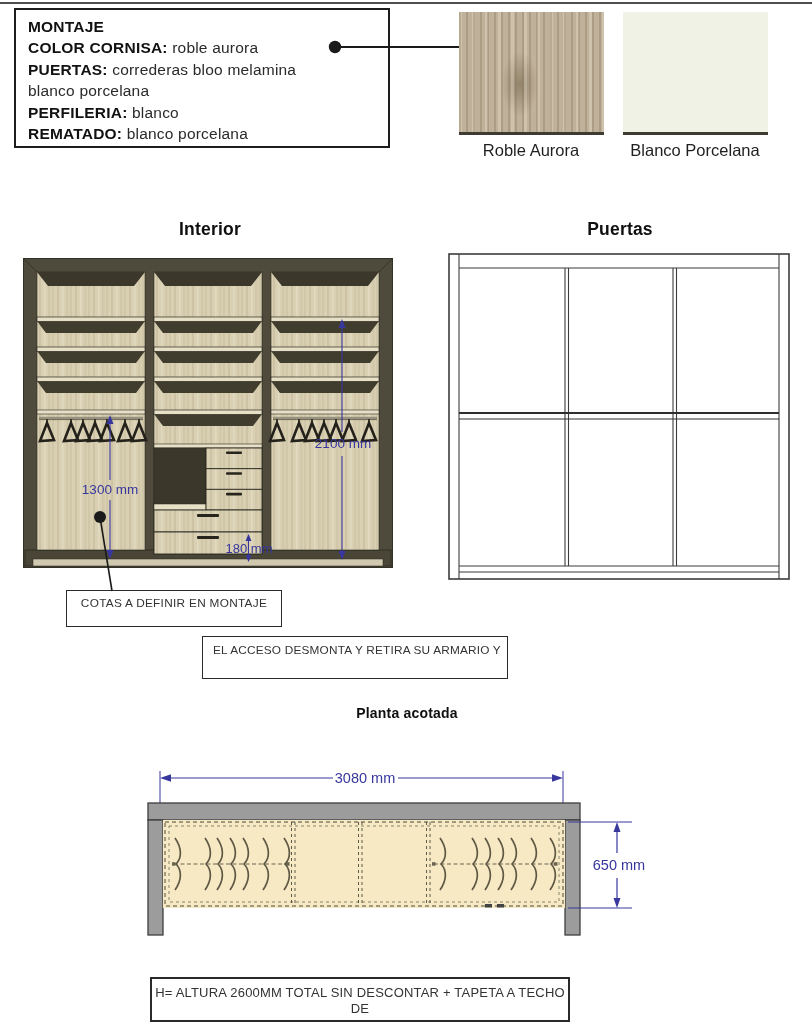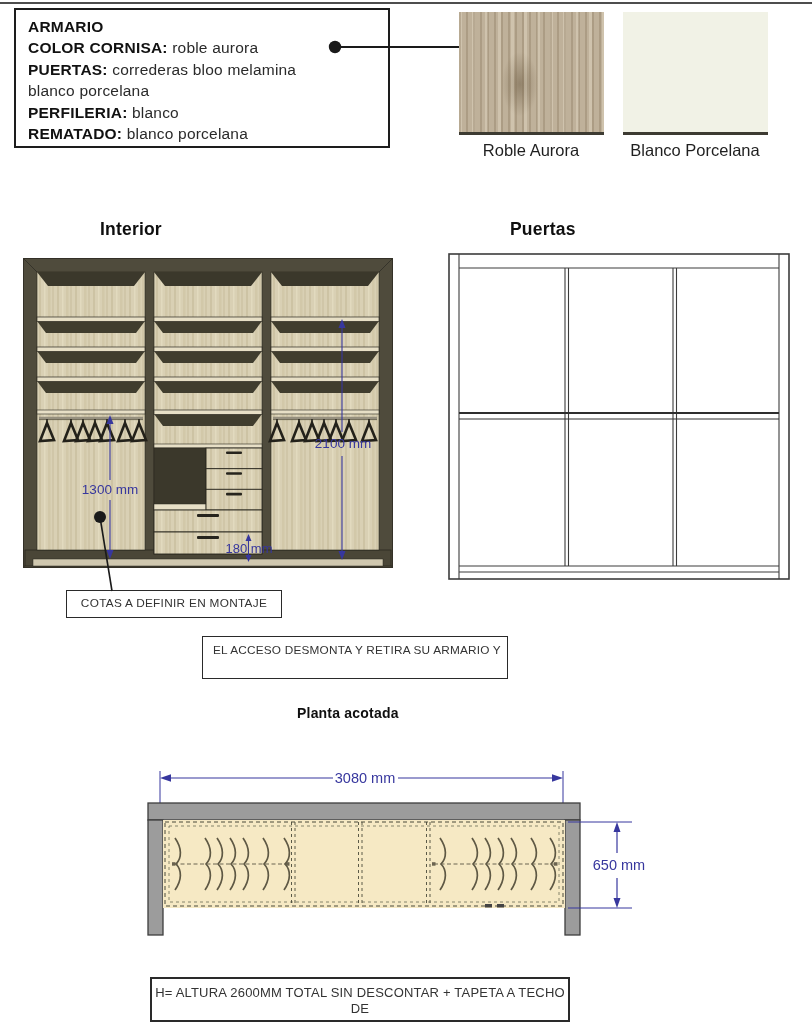--- a/index.html
+++ b/index.html
@@ -18,44 +18,44 @@
   .swatch-roble{left:459px;top:12px;width:145px;height:123px;background-color:#bfb19a;
     background-image:
       repeating-linear-gradient(90deg, rgba(122,103,76,0.28) 0px, rgba(122,103,76,0.28) 2px, rgba(0,0,0,0) 2px, rgba(0,0,0,0) 7px),
       repeating-linear-gradient(90deg, rgba(255,248,230,0.25) 0px, rgba(255,248,230,0.25) 3px, rgba(0,0,0,0) 3px, rgba(0,0,0,0) 13px),
       radial-gradient(ellipse 26px 46px at 42% 60%, rgba(104,87,62,0.5), rgba(104,87,62,0) 70%);}
   .swatch-blanco{left:623px;top:12px;width:145px;height:123px;background:#f1f2e6;}
   .swatch-label{top:141px;width:170px;font-size:16.5px;color:#1f1f1f;text-align:center;}
   .lab-roble{left:446px;}
   .lab-blanco{left:610px;}
 
-  .sec-title{font-weight:bold;font-size:17.5px;color:#0f0f0f;width:220px;letter-spacing:0.2px;}
+  .sec-title{font-weight:bold;font-size:17.5px;color:#0f0f0f;text-align:center;width:220px;letter-spacing:0.2px;}
   .t-interior{left:100px;top:219px;}
   .t-puertas{left:510px;top:219px;}
   .t-planta{left:297px;top:705px;font-size:14px;}
 
   .note{border:1.8px solid #2a2a2a;box-sizing:border-box;color:#333;background:#fff;}
-  .cotas{left:66px;top:590px;width:216px;height:28px;font-size:11.8px;line-height:24px;
+  .cotas{left:66px;top:590px;width:216px;height:37px;font-size:11.8px;line-height:24px;
          text-align:center;letter-spacing:0.3px;}
   .cliente{left:202px;top:636px;width:306px;height:43px;font-size:11.8px;
            padding:6px 0 0 10px;line-height:15px;letter-spacing:0.2px;}
   .altura{left:150px;top:977px;width:420px;height:45px;border-width:2px;font-size:13px;
           text-align:center;padding-top:6px;line-height:16px;letter-spacing:0.2px;}
 
   svg text{font-family:"Liberation Sans",sans-serif;}
 </style>
 </head>
 <body>
 
 <div class="page">
 
   <div class="abs top-rule"></div>
 
   <div class="abs spec-box">
-    <div class="spec-line"><span class="b">ARMARIO</span><span></span></div>
+    <div class="spec-line"><span class="b">MONTAJE</span><span></span></div>
     <div class="spec-line"><span class="b">COLOR CORNISA:</span><span> roble aurora</span></div>
     <div class="spec-line"><span class="b">PUERTAS:</span><span> correderas bloo melamina blanco porcelana</span></div>
     <div class="spec-line"><span class="b">PERFILERIA:</span><span> blanco</span></div>
     <div class="spec-line"><span class="b">REMATADO:</span><span> blanco porcelana</span></div>
   </div>
 
   <div class="abs swatch swatch-roble"></div>
   <div class="abs swatch swatch-blanco"></div>
   <div class="abs swatch-label lab-roble">Roble Aurora</div>
   <div class="abs swatch-label lab-blanco">Blanco Porcelana</div>

